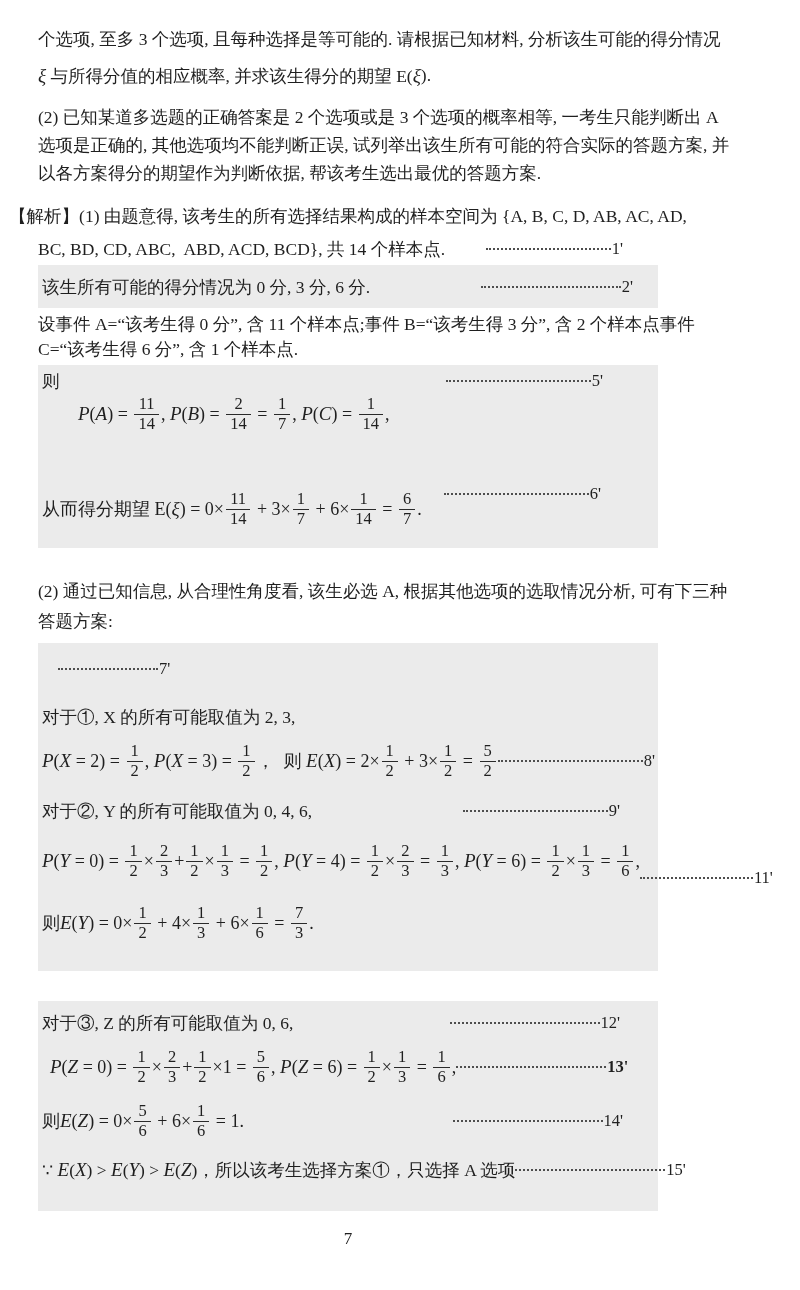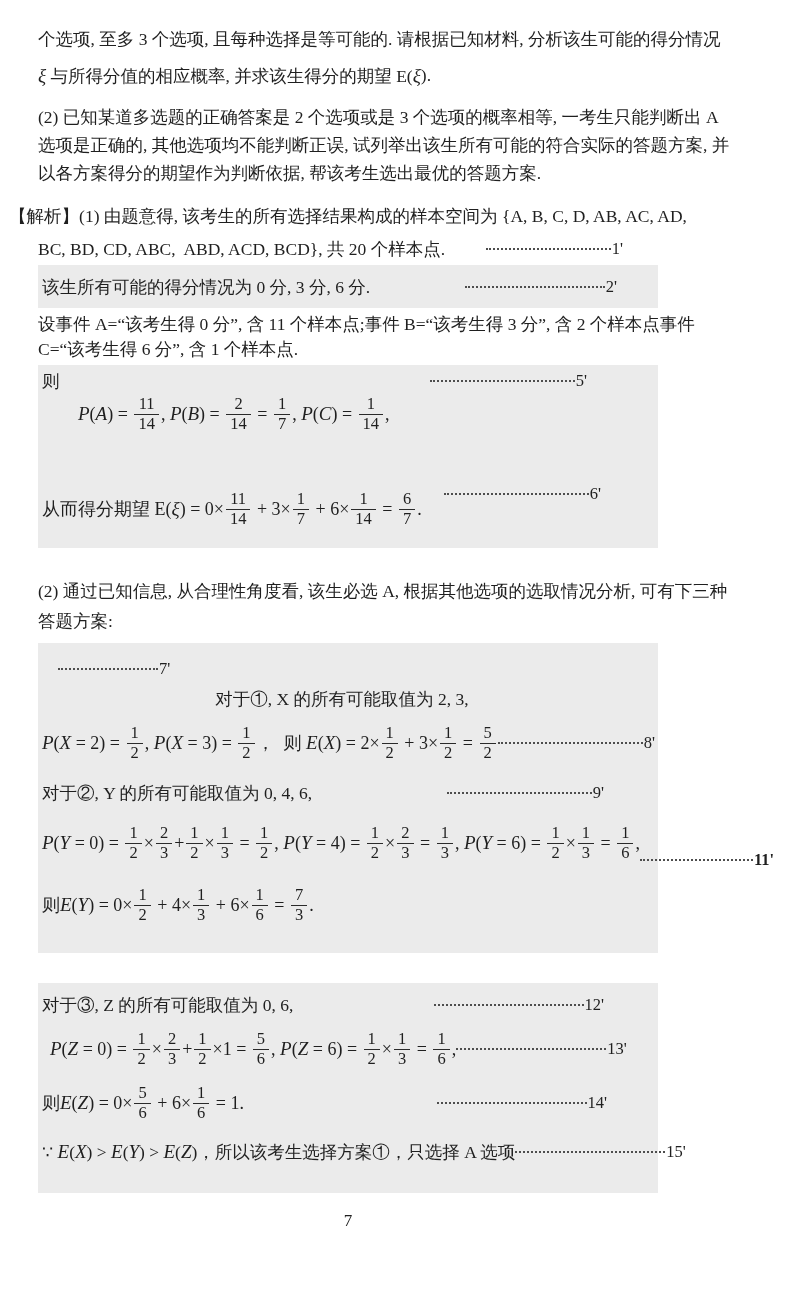--- a/index.html
+++ b/index.html
@@ -41,21 +41,21 @@
   
   .ldr { display:inline-flex; align-items:center; }
   .ldr.fill { margin-left:auto; }
   .ldr .dots {
     display:inline-block; height:0;
     border-top:2px dotted #4d4d4d;
   }
   .ldr .mark { font-size:16.5px; color:#1f1f1f; padding-left:1px; }
 
   
-  .hbox { background:#ebebeb; padding-left:4px; padding-right:16px; }
+  .hbox { background:#ebebeb; padding-left:4px; padding-right:0; }
 
   
   .intro { margin-top:20px; }
   .intro .txt { height:37px; }
   .q2 { margin-top:9px;text-align:right; }
   .analysis { margin-top:12px; }
   .analysis .txt { height:33px;justify-content:center; }
 
   .box-score { margin-top:0; height:43px; display:flex; flex-direction:column; justify-content:center; }
   .events { margin-top:3px; }
@@ -65,21 +65,21 @@
   .box-prob .l-then { height:24px; }
   .box-prob .l-pa { margin-top:-4px; padding-left:36px; height:50px; }
   .box-prob .l-exp { margin-top:44px; height:52px; }
 
   .plan-intro { margin-top:28px; }
   .plan-intro .txt { height:30px; }
 
   .box-plans { margin-top:7px; padding-top:6px; padding-bottom:20px; }
   .box-plans .l1 { height:28px; }
   .box-plans .l2 { height:28px; margin-top:6px; }
-  .box-plans .l3 { height:28px; margin-top:2px;justify-content:center; }
+  .box-plans .l3 { height:28px; margin-top:20px; }
   .box-plans .l4 { height:56px; margin-top:2px; }
   .box-plans .l5 { height:28px; margin-top:8px; }
   .box-plans .l6 { height:56px; margin-top:8px; }
   .box-plans .l7 { height:56px; margin-top:6px; }
 
   .box-plan3 { margin-top:30px; padding-top:8px; padding-bottom:26px; }
   .box-plan3 .l1 { height:28px; }
   .box-plan3 .l2 { height:52px; margin-top:4px; padding-left:8px; }
   .box-plan3 .l3 { height:52px; margin-top:2px; }
   .box-plan3 .l4 { height:30px; margin-top:8px; }
@@ -100,21 +100,21 @@
   </div>
 
   <div class="q2">
     <div class="txt"><span class="tr">(2) 已知某道多选题的正确答案是 2 个选项或是 3 个选项的概率相等, 一考生只能判断出 A</span></div>
     <div class="txt"><span class="tr">选项是正确的, 其他选项均不能判断正误, 试列举出该生所有可能的符合实际的答题方案, 并</span></div>
     <div class="txt"><span class="tr">以各方案得分的期望作为判断依据, 帮该考生选出最优的答题方案.</span></div>
   </div>
 
   <div class="analysis">
     <div class="txt"><span class="tr">【解析】(1) 由题意得, 该考生的所有选择结果构成的样本空间为 {A, B, C, D, AB, AC, AD,</span></div>
-    <div class="txt"><span class="tr">BC, BD, CD, ABC,  ABD, ACD, BCD}, 共 20 个样本点.</span><span class="ldr fill" style="margin-right: 35px;"><span class="dots" style="width: 125px;"></span><span class="mark">1'</span></span></div>
+    <div class="txt"><span class="tr">BC, BD, CD, ABC,  ABD, ACD, BCD}, 共 14 个样本点.</span><span class="ldr fill" style="margin-right: 35px;"><span class="dots" style="width: 125px;"></span><span class="mark">1'</span></span></div>
   </div>
 
   <div class="hbox box-score">
     <div class="txt"><span class="tr">该生所有可能的得分情况为 0 分, 3 分, 6 分.</span><span class="ldr fill" style="margin-right: 25px;"><span class="dots" style="width: 140px;"></span><span class="mark">2'</span></span></div>
   </div>
 
   <div class="events">
     <div class="txt"><span class="tr">设事件 A=“该考生得 0 分”, 含 11 个样本点;事件 B=“该考生得 3 分”, 含 2 个样本点事件</span></div>
     <div class="txt"><span class="tr">C=“该考生得 6 分”, 含 1 个样本点.</span></div>
   </div>
@@ -220,21 +220,21 @@
         <span class="mv">P</span>
         <span class="tr">(</span>
         <span class="mv">Y</span>
         <span class="tr"> = 6) = </span>
         <span class="frac"><span class="num">1</span><span class="den">2</span></span>
         <span class="tr">×</span>
         <span class="frac"><span class="num">1</span><span class="den">3</span></span>
         <span class="tr"> = </span>
         <span class="frac"><span class="num">1</span><span class="den">6</span></span>
         <span class="tr">,</span>
-        <span class="ldr fill" style="margin-right: 28px; transform: translateY(17px); font-weight: bold;"><span class="dots" style="width: 113px;"></span><span class="mark">11'</span></span>
+        <span class="ldr fill" style="margin-right: 28px; transform: translateY(17px);"><span class="dots" style="width: 113px;"></span><span class="mark">11'</span></span>
       </div>
     <div class="fline l7">
         <span class="tr">则</span>
         <span class="mv">E</span>
         <span class="tr">(</span>
         <span class="mv">Y</span>
         <span class="tr">) = 0×</span>
         <span class="frac"><span class="num">1</span><span class="den">2</span></span>
         <span class="tr"> + 4×</span>
         <span class="frac"><span class="num">1</span><span class="den">3</span></span>
@@ -264,21 +264,21 @@
         <span class="mv">P</span>
         <span class="tr">(</span>
         <span class="mv">Z</span>
         <span class="tr"> = 6) = </span>
         <span class="frac"><span class="num">1</span><span class="den">2</span></span>
         <span class="tr">×</span>
         <span class="frac"><span class="num">1</span><span class="den">3</span></span>
         <span class="tr"> = </span>
         <span class="frac"><span class="num">1</span><span class="den">6</span></span>
         <span class="tr">,</span>
-        <span class="ldr fill" style="margin-right: 38px;"><span class="dots" style="width: 150px;"></span><span class="mark">13'</span></span>
+        <span class="ldr fill" style="margin-right: 38px; font-weight: bold;"><span class="dots" style="width: 150px;"></span><span class="mark">13'</span></span>
       </div>
     <div class="fline l3">
         <span class="tr">则</span>
         <span class="mv">E</span>
         <span class="tr">(</span>
         <span class="mv">Z</span>
         <span class="tr">) = 0×</span>
         <span class="frac"><span class="num">5</span><span class="den">6</span></span>
         <span class="tr"> + 6×</span>
         <span class="frac"><span class="num">1</span><span class="den">6</span></span>

